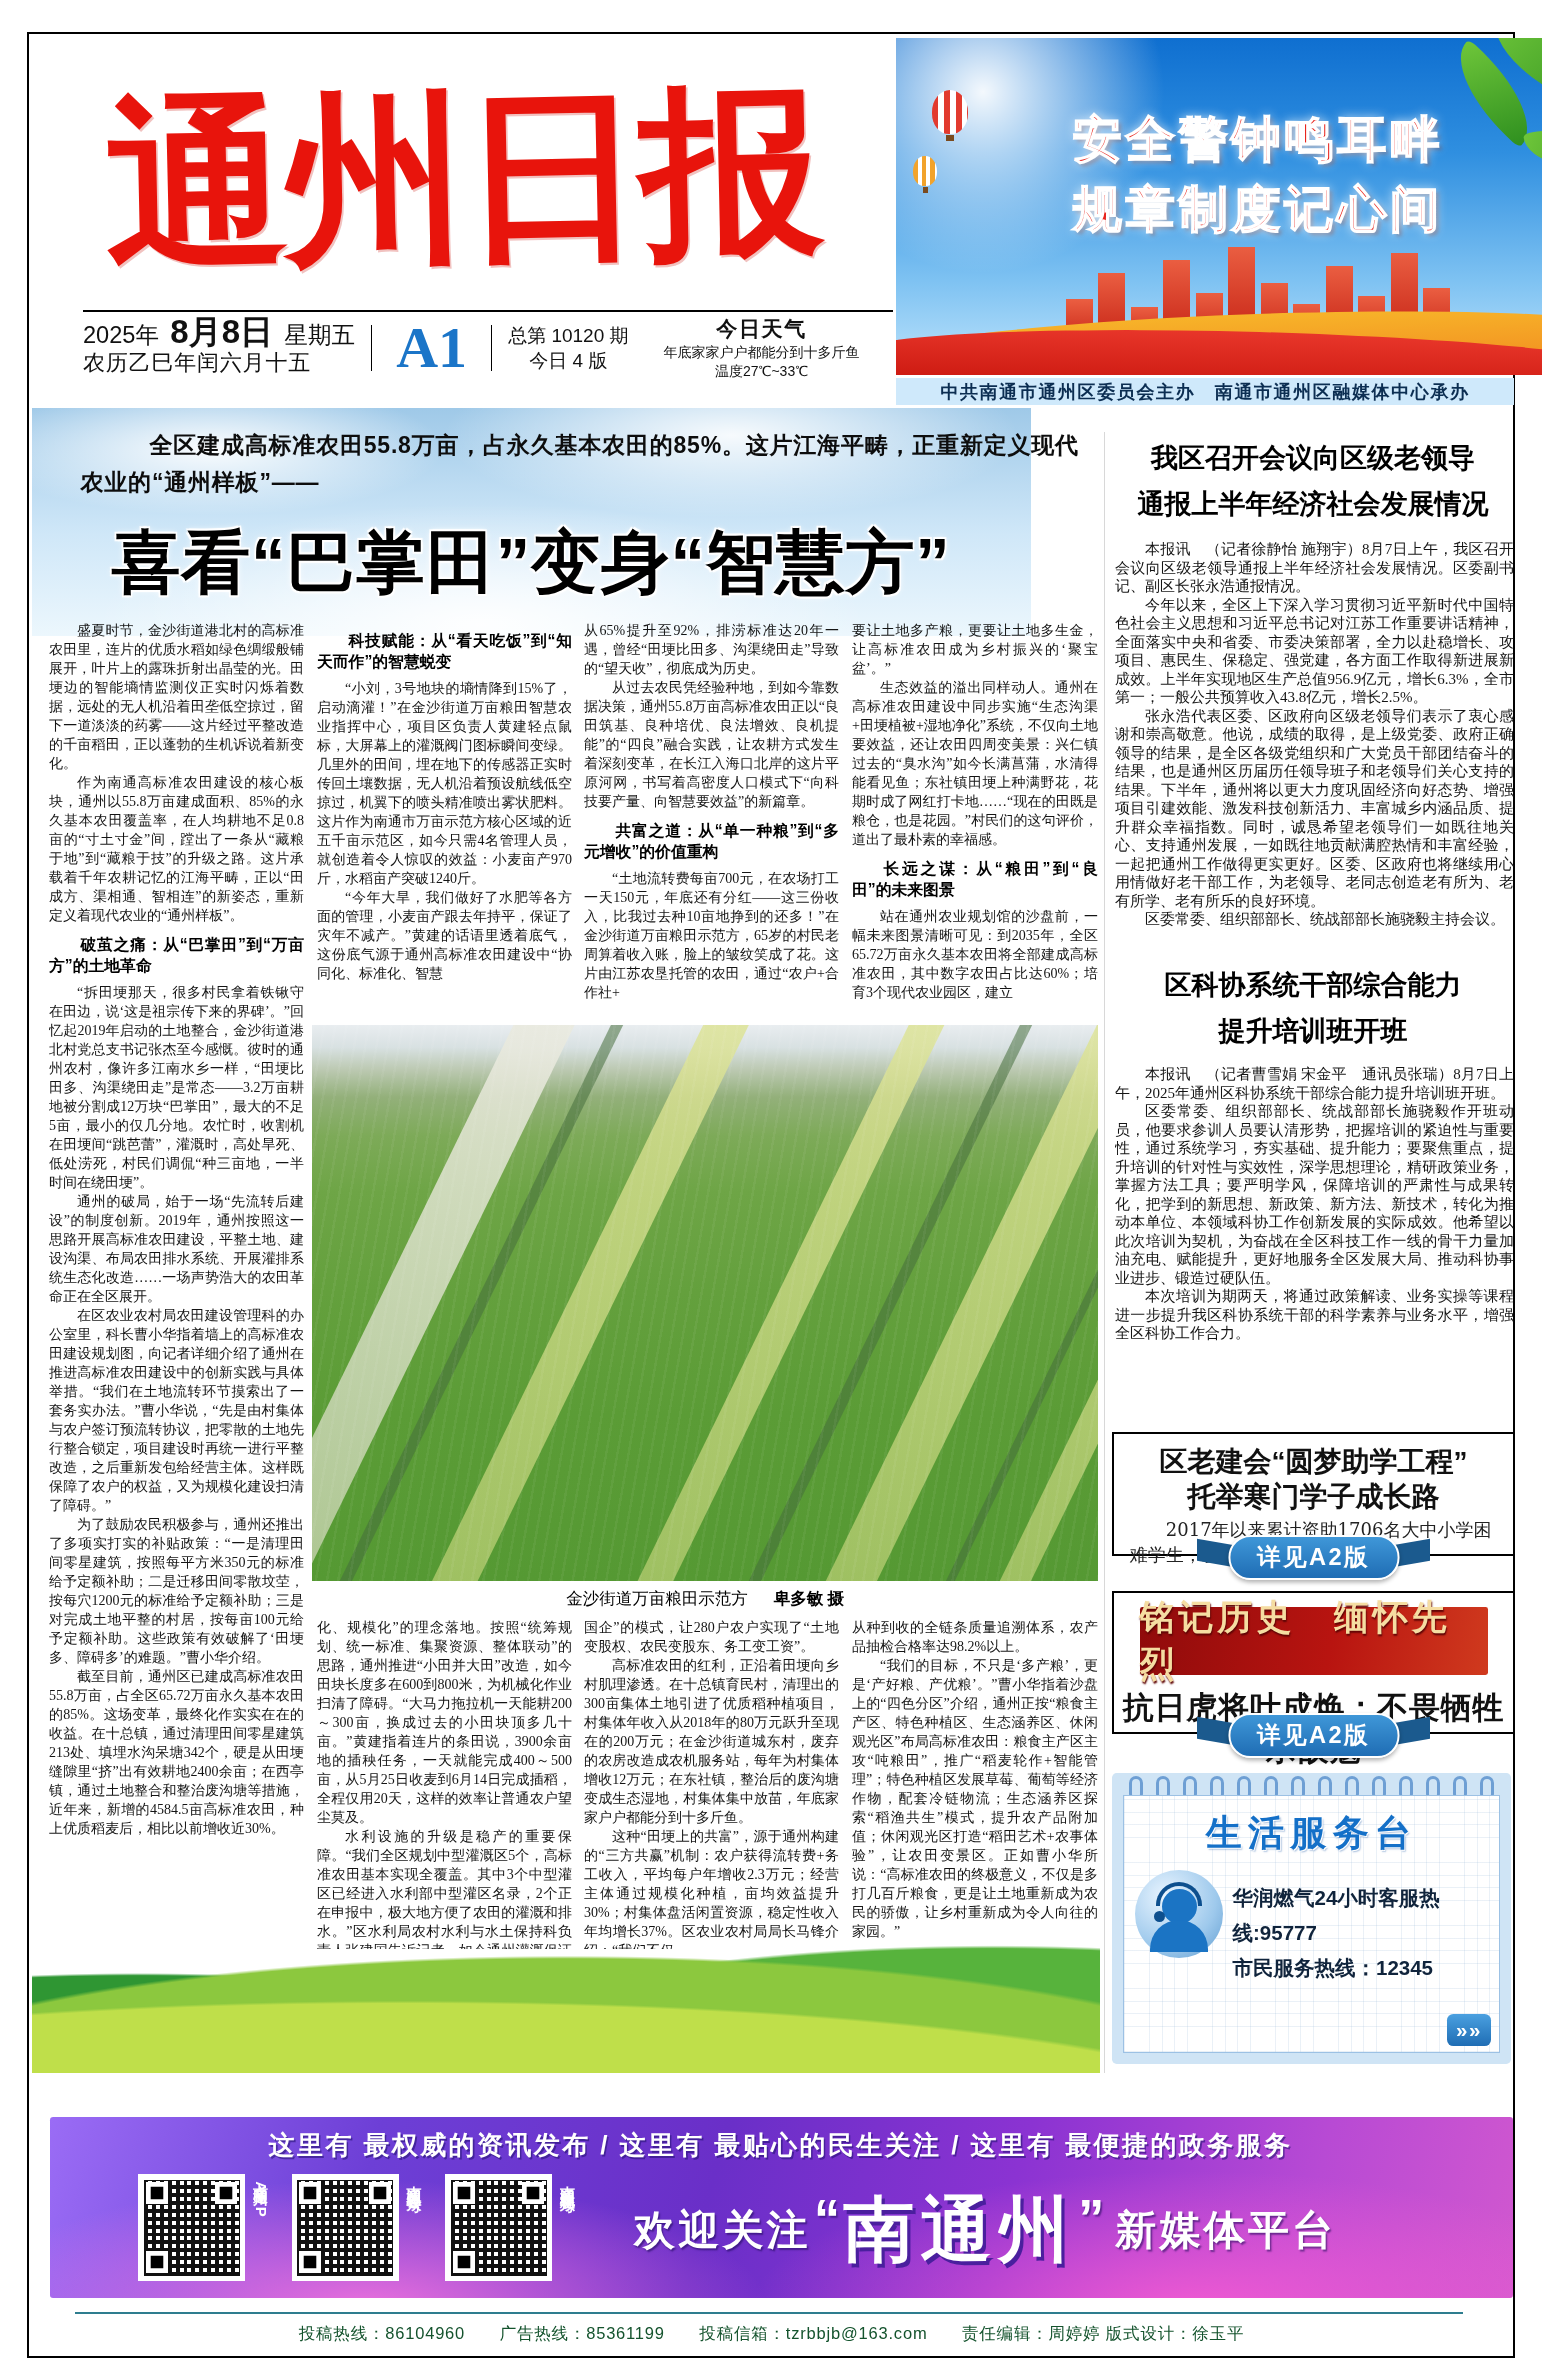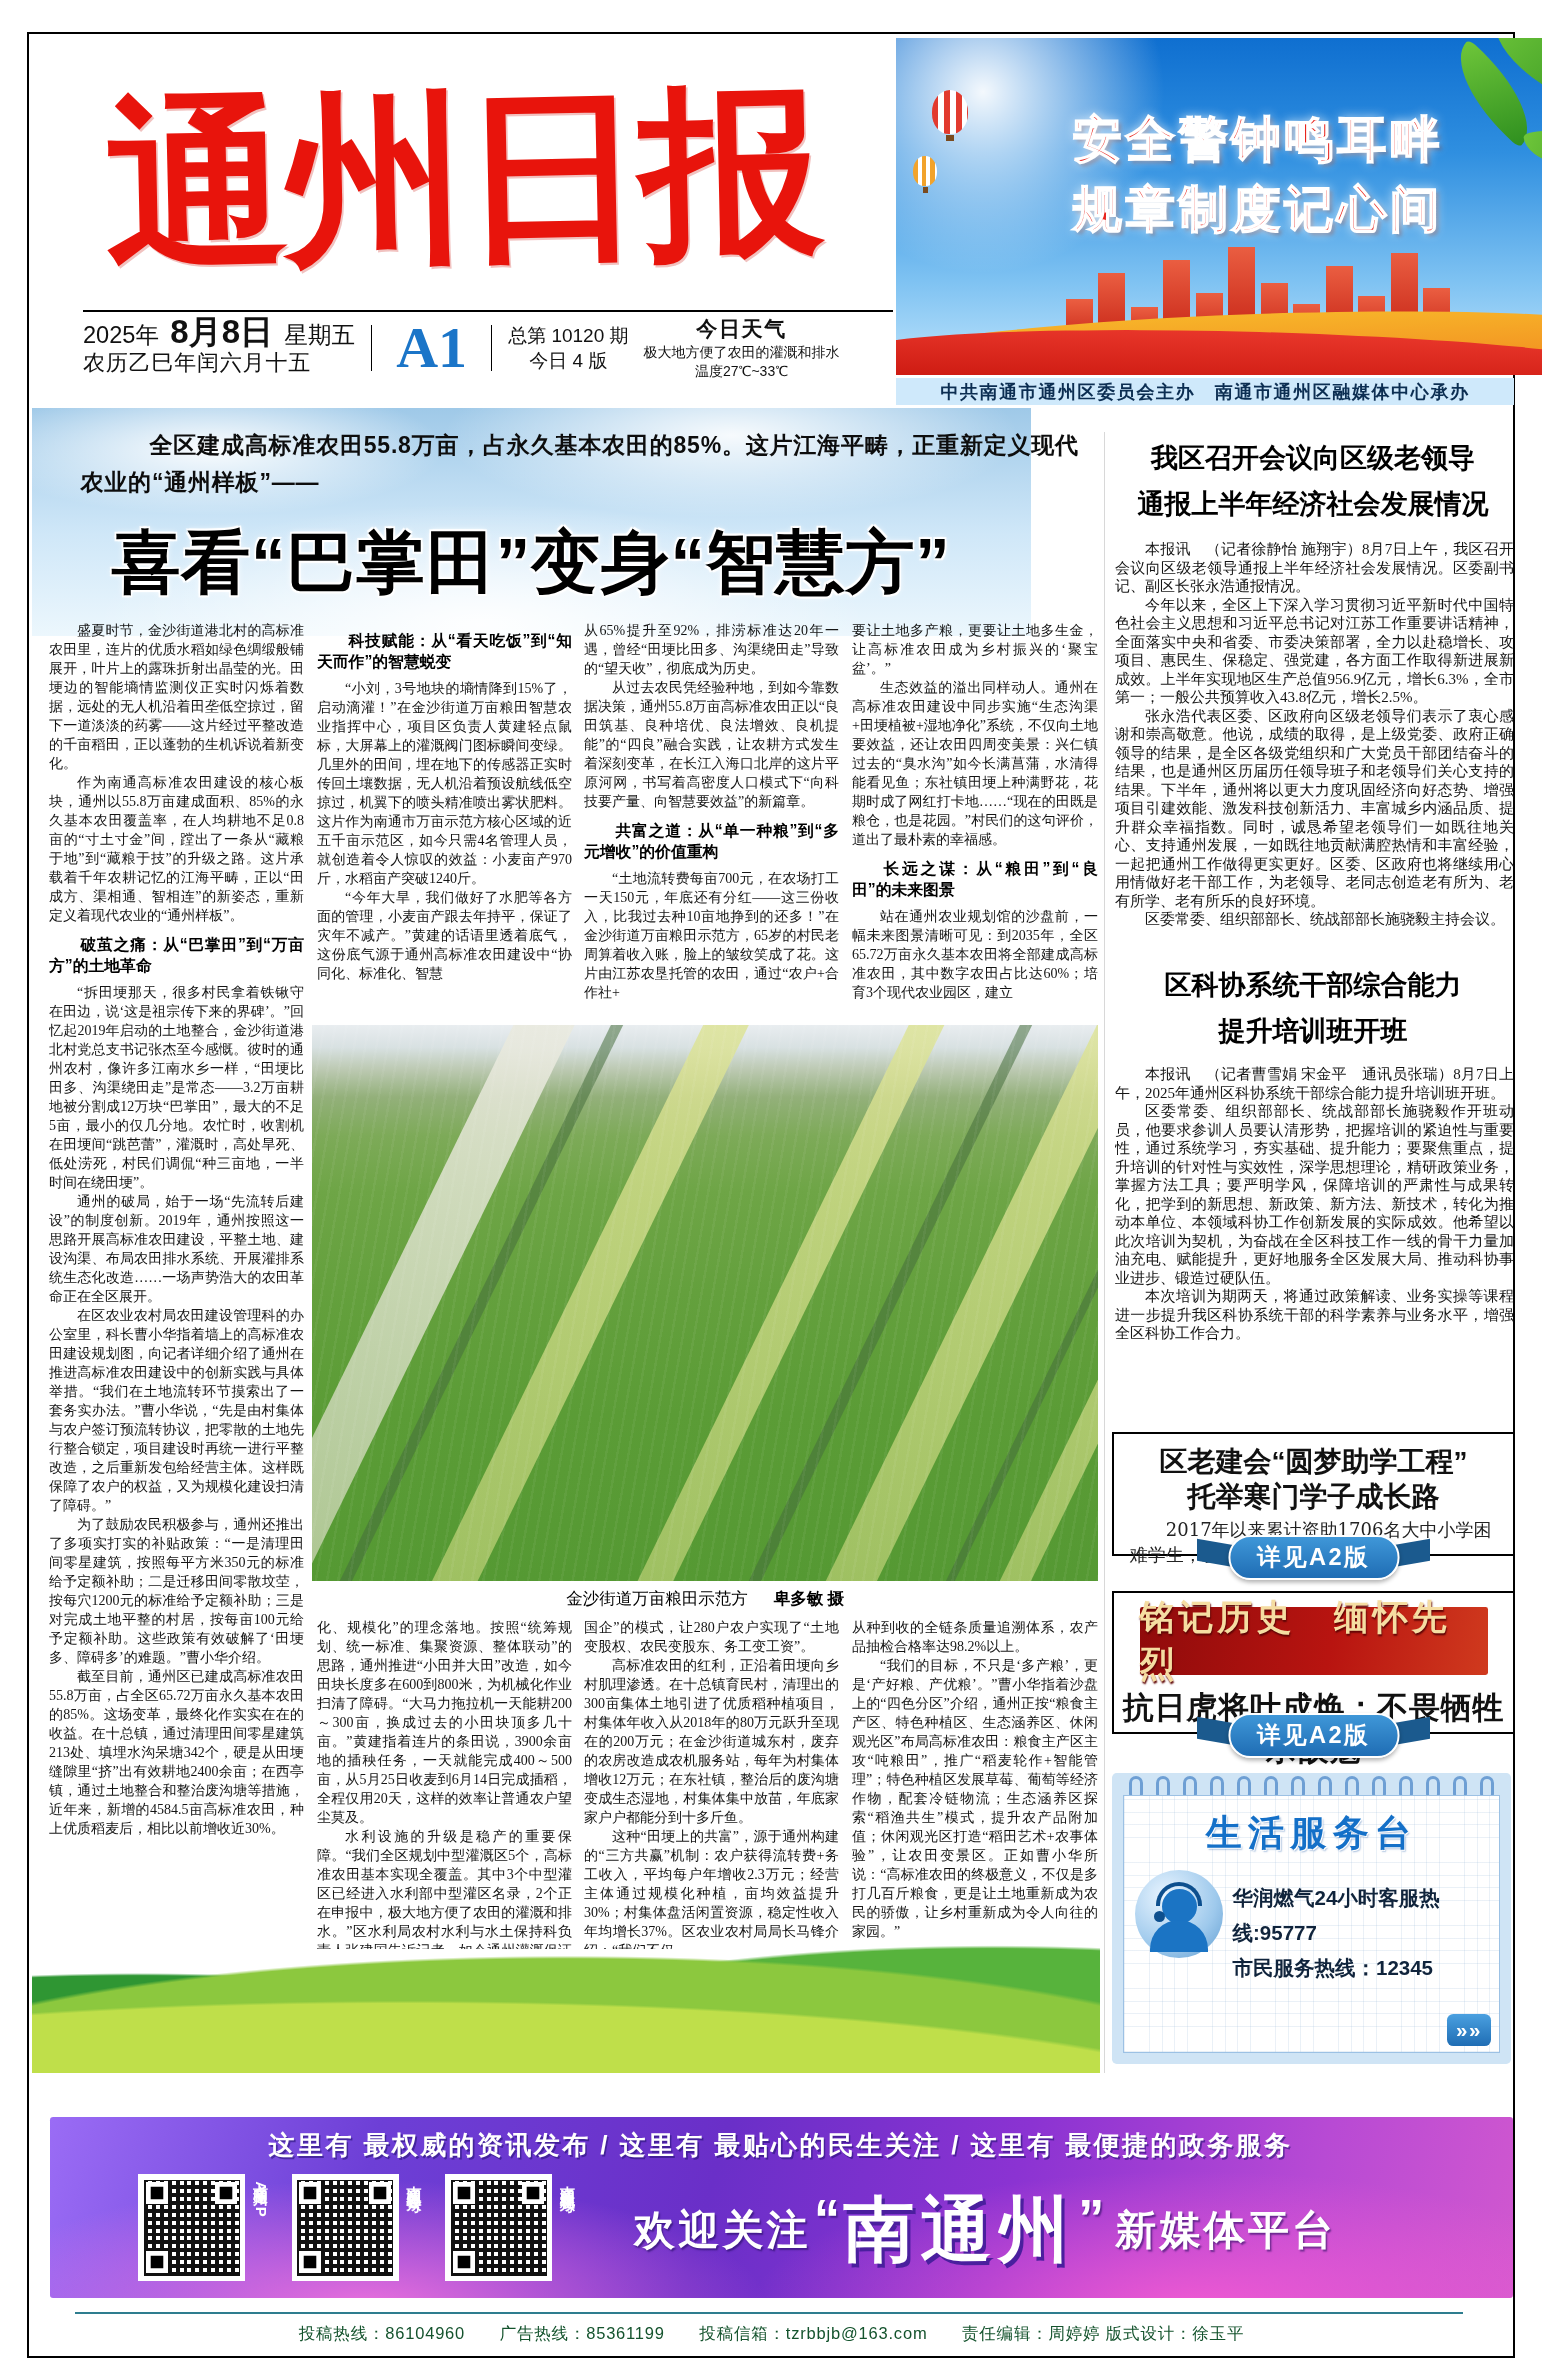--- a/index.html
+++ b/index.html
@@ -14,21 +14,21 @@
     letter-spacing:-4.7px;transform:rotate(-1.2deg);text-shadow:1.6px 2.4px 0 rgba(200,10,5,.25);}
   .mast-rule{left:83px;top:310px;width:810px;height:2.4px;background:#000;}
   .datebar{left:83px;top:320px;width:811px;height:55px;display:flex;align-items:center;}
   .d-left{line-height:28px;}
   .d-l1{font-size:23.6px;}
   .d-day{font-size:33px;font-weight:900;margin:0 4.7px;}
   .d-l2{font-size:22px;letter-spacing:0.8px;}
   .vline{width:1.6px;height:46px;background:#000;margin:0 15.8px;flex:0 0 1.6px;}
   .a1{font-family:"Liberation Serif",serif;font-size:58px;font-weight:bold;color:#1b75c8;padding:0 7.9px;}
   .issue{text-align:center;font-size:19px;line-height:25px;}
-  .weather{margin-left:15px;text-align:center;}
+  .weather{margin-left:35px;text-align:center;}
   .w-title{font-size:21px;font-weight:900;letter-spacing:1.6px;}
   .w-line{font-size:14px;line-height:19px;}
 
   
   .banner{left:896px;top:38px;width:724px;height:337px;overflow:hidden;
     background:radial-gradient(circle at 12% 16%,rgba(255,255,255,.95),rgba(255,255,255,0) 26%),
       linear-gradient(180deg,#0f6fd0 0%,#2f8fe0 34%,#7ec2f2 72%,#bfe4fb 100%);}
   .slogan{position:absolute;left:0;right:0;text-align:center;font-weight:900;font-size:49px;color:#e8251d;
     letter-spacing:3.9px;-webkit-text-stroke:1.6px #fff;
     text-shadow:0 0 11px rgba(255,255,255,.9),3.2px 3.2px 3.9px rgba(120,30,15,.35);}
@@ -217,21 +217,21 @@
     </div>
     <div class="vline"></div>
     <div class="a1">A1</div>
     <div class="vline"></div>
     <div class="issue">
       <div>总第 10120 期</div>
       <div>今日 4 版</div>
     </div>
     <div class="weather">
       <div class="w-title">今日天气</div>
-      <div class="w-line">极大地方便了农田的灌溉和排水</div>
+      <div class="w-line">年底家家户户都能分到十多斤鱼</div>
       <div class="w-line">温度27℃~33℃</div>
     </div>
   </div>
 
   <div class="abs banner">
     <div class="leaf leaf1"></div>
     <div class="leaf leaf2"></div>
     <div class="leaf leaf3"></div>
     <div class="balloon balloon1"></div>
     <div class="balloon balloon2"></div>

